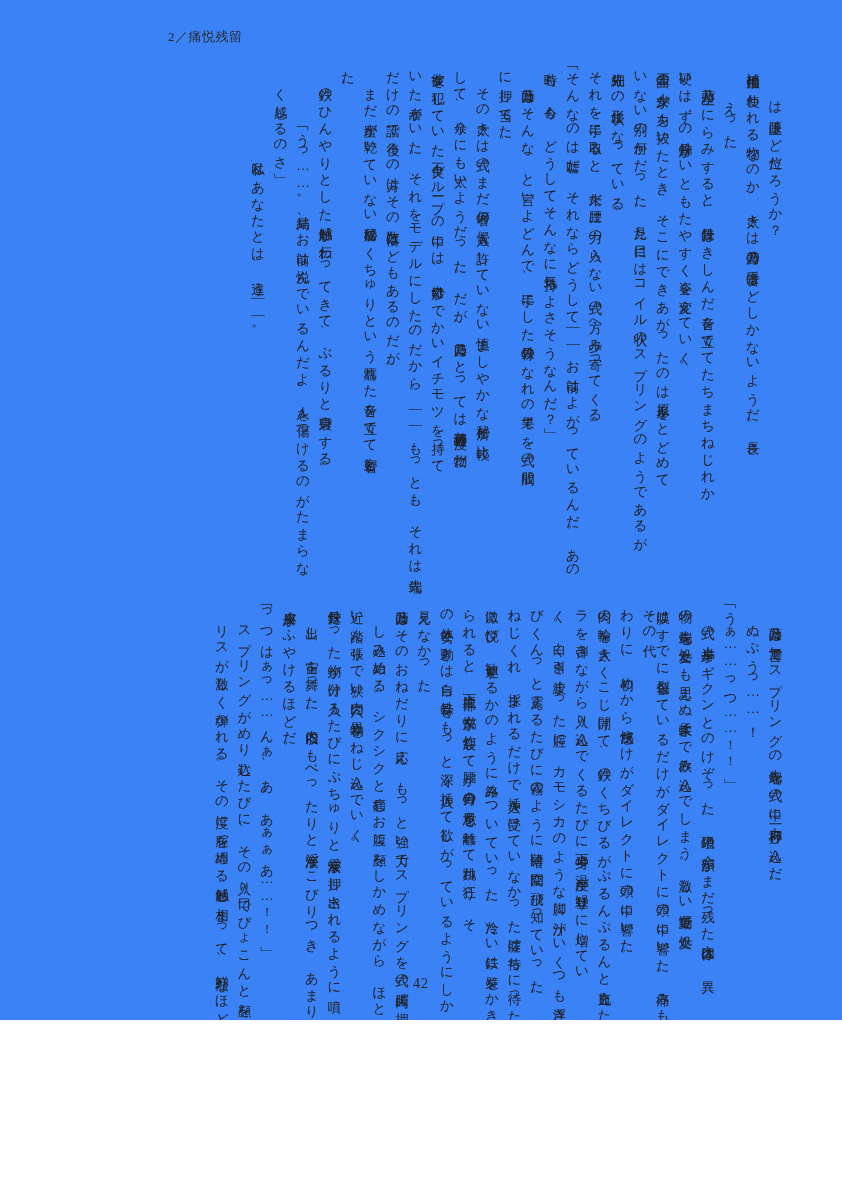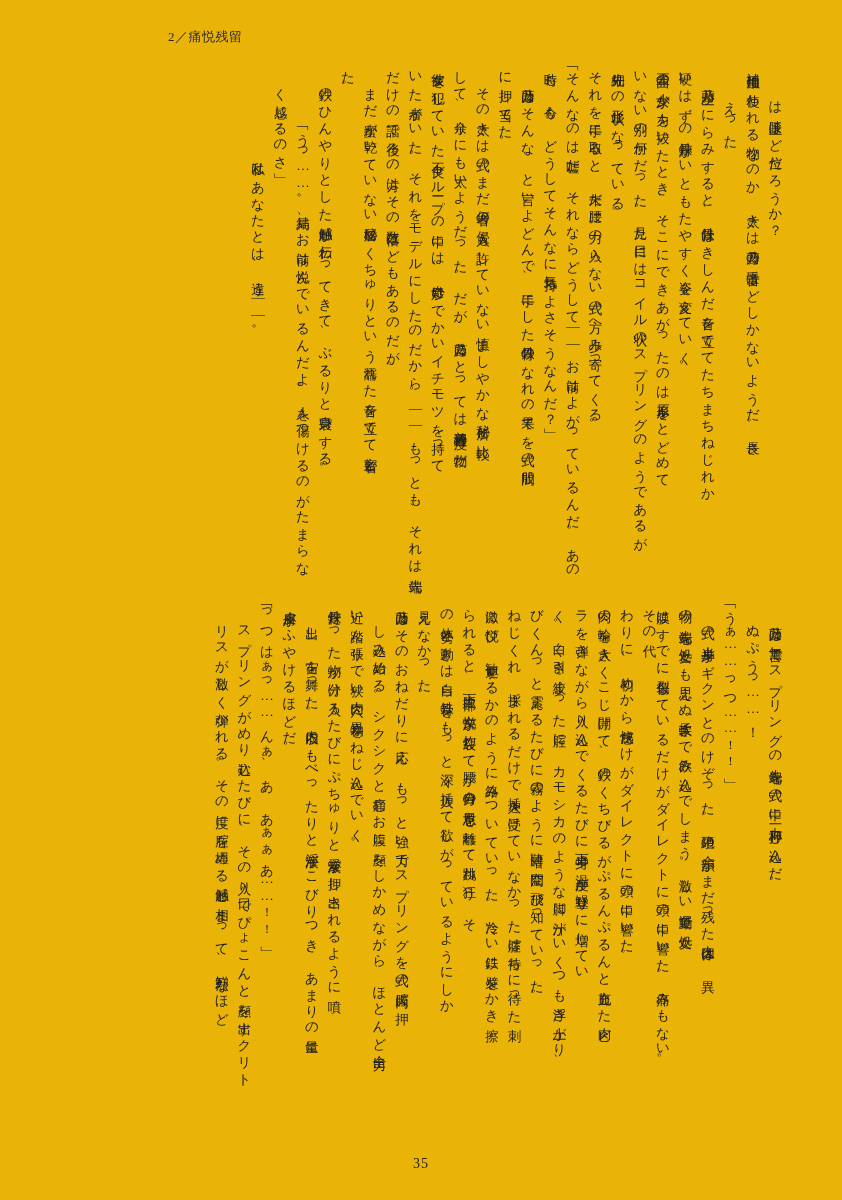--- a/index.html
+++ b/index.html
@@ -7,22 +7,22 @@
     padding: 0;
     background: #ffffff;
   }
   body {
     font-family: "Liberation Serif", "DejaVu Serif", serif;
     color: #1b1b1b;
   }
   .page {
     position: relative;
     width: 842px;
-    height: 1200px;
-    background: #eab308;
+    height: 1020px;
+    background: #3b82f6;
     overflow: hidden;
     box-sizing: border-box;
     text-decoration: underline;
   }
 
   
   .running-head {
     position: absolute;
     top: 28px;
     left: 168px;
@@ -148,15 +148,15 @@
       <div class="vcol">鉄骨だった物が分け入るたびにぷちゅりと愛液が押し出されるように噴</div>
       <div class="vcol" style="padding-top:16px;">出し、宙を舞った。内股にもべったりと淫液がこびりつき、あまりの量に</div>
       <div class="vcol">皮膚がふやけるほどだ。</div>
       <div class="vcol">「っつはぁっ……んぁ、あ、あぁぁあ……!!」</div>
       <div class="vcol" style="padding-top:16px;">スプリングがめり込むたびに、その入り口でぴょこんと顔を出すクリト</div>
       <div class="vcol" style="padding-top:16px;">リスが激しく弾かれる。その度に腟を埋める感触と相まって、鮮烈なほど</div>
       <div class="vcol"></div>
     </div>
   </div>
 
-  <div class="pageno">35</div>
+  <div class="pageno">42</div>
 
 </div>
 
 </body></html>

